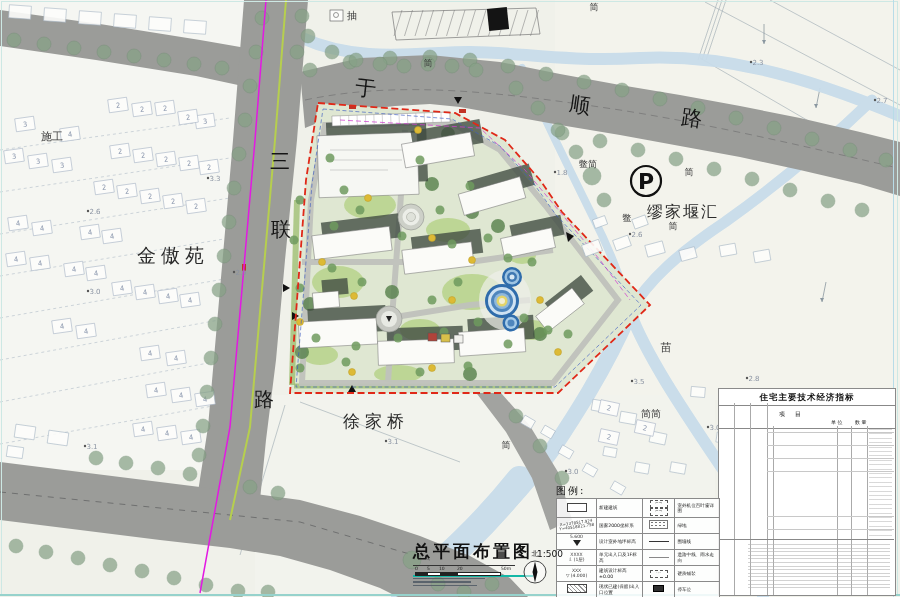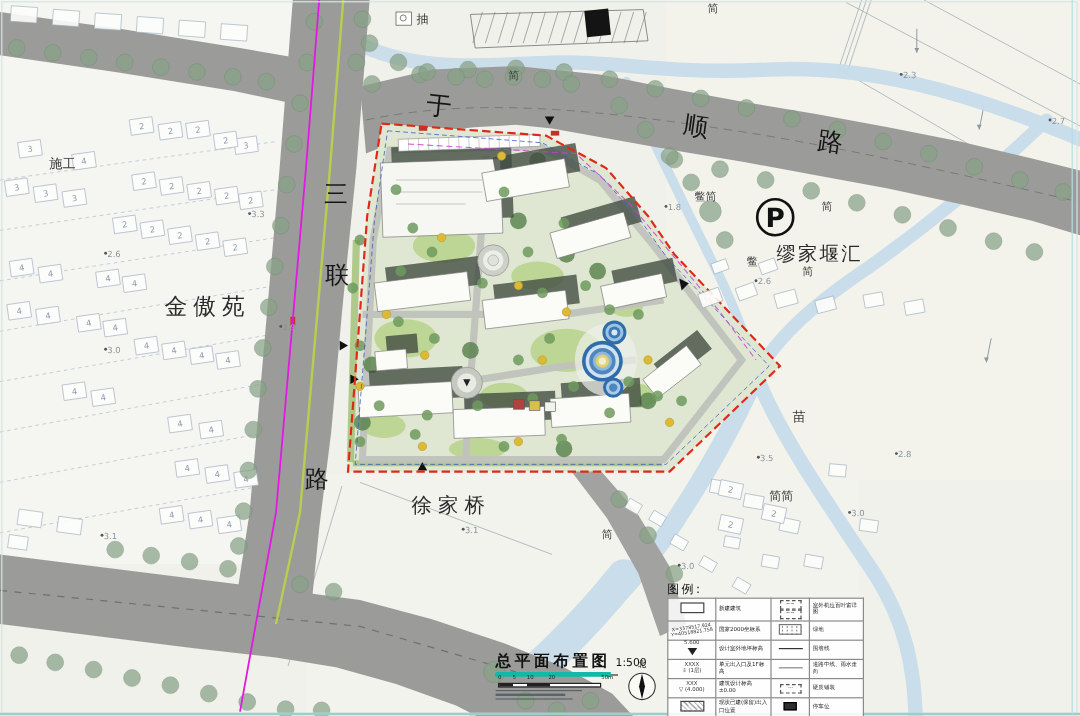--- a/index.html
+++ b/index.html
@@ -44,22 +44,22 @@
   .boxfill{display:inline-block;width:9px;height:5px;background:#2e2e2e;border:.5px solid #000;}
   .hline{display:inline-block;width:20px;height:0;border-top:1px solid #333;vertical-align:middle;}
   .hline2{display:inline-block;width:20px;height:0;border-top:.6px solid #888;vertical-align:middle;}
   .tri-dn{display:inline-block;width:0;height:0;border-left:4px solid transparent;
      border-right:4px solid transparent;border-top:6px solid #222;}
   .coord{font-size:4px;color:#333;transform:rotate(-8deg);display:inline-block;line-height:1.1;}
   .lvl{font-size:4.5px;color:#333;line-height:1.05;}
   
   .tb{left:413px;top:540px;width:160px;height:56px;}
   .tb .line1{white-space:nowrap;}
-  .tb .t{font-size:13px;font-weight:bold;color:#111;letter-spacing:3px;
-         border-bottom:4px solid #14b8a6;padding-bottom:1px;}
+  .tb .t{font-size:17px;font-weight:bold;color:#111;letter-spacing:3px;
+         border-bottom:2px solid #14b8a6;padding-bottom:14px;}
   .tb .s{font-size:9px;color:#111;margin-left:4px;}
   .tb .rule{width:102px;height:0;border-top:.6px solid #333;margin-top:1.5px;}
   .tb .ticks{position:relative;width:110px;height:6px;font-size:4.5px;color:#222;}
   .tb .ticks span{position:absolute;top:0;}
   .tb .bar{position:relative;width:84px;height:2.5px;border:.6px solid #222;margin-left:2px;
      background:linear-gradient(90deg,#222 0 14%,#fff 14% 28%,#222 28% 50%,#fff 50% 100%);}
   .tb .notes{margin-top:2px;width:78px;}
   .tb .notes div{height:1.4px;background:#4a5560;margin-bottom:2.1px;opacity:.8;}
   .compass{position:absolute;left:108px;top:8px;}
 </style>
@@ -689,20 +689,40 @@
     </g>
   </g>
 
   <g fill="none">
     <rect x="1.5" y="1.5" width="896" height="593" stroke="#cde8e4" stroke-width="1"></rect>
     <line x1="0" y1="595" x2="900" y2="595" stroke="#96d2cc" stroke-width="2"></line>
     <line x1="893.5" y1="0" x2="893.5" y2="597" stroke="#b8dce8" stroke-width="1"></line>
   </g>
 </svg>
 
+<div class="panel tbl">
+  <div class="title">住宅主要技术经济指标</div>
+  <div class="hdr">
+    <span class="h-item">项 目</span>
+    <span class="h-unit">单 位</span>
+    <span class="h-qty">数 量</span>
+  </div>
+  <div class="vl" style="left:15px"></div>
+  <div class="vl" style="left:31px"></div>
+  <div class="vl" style="left:48px"></div>
+  <div class="vl" style="left:54px;top:37px"></div>
+  <div class="vl" style="left:118px;top:37px"></div>
+  <div class="vl" style="left:132px;top:37px"></div>
+  <div class="vl" style="left:148px;top:37px"></div>
+  <div class="rows"></div>
+  <div class="rtxt"></div>
+  <div class="notes">
+    <div class="nt"></div>
+  </div>
+</div>
 
 <div class="panel lgd">
   <div class="title">图例:</div>
   <table>
     <tbody>
           <tr>
       <td class="sym"><span class="box"></span></td>
       <td class="txt">新建建筑</td>
       <td class="sym"><span class="boxdash">⌐¬</span> <span class="boxdash">⌐¬</span></td>
       <td class="txt">室外机位百叶窗详图</td>

